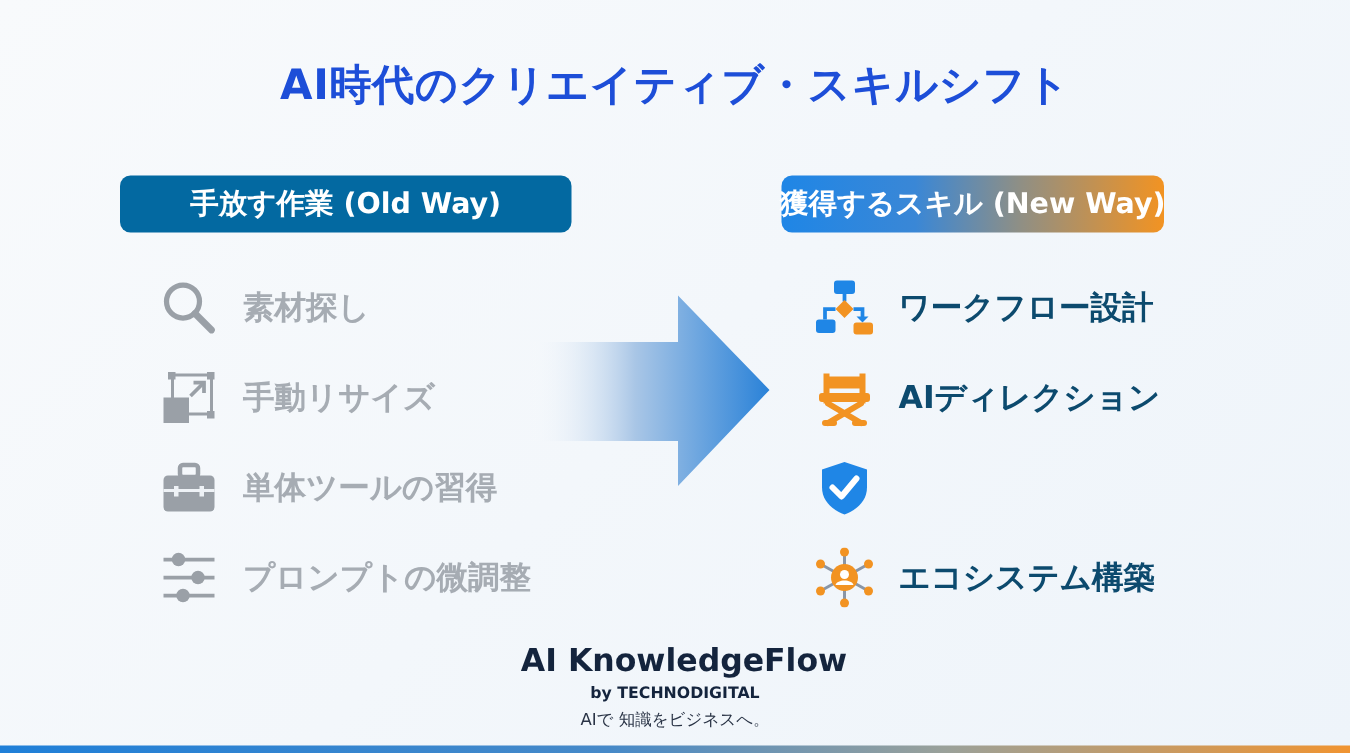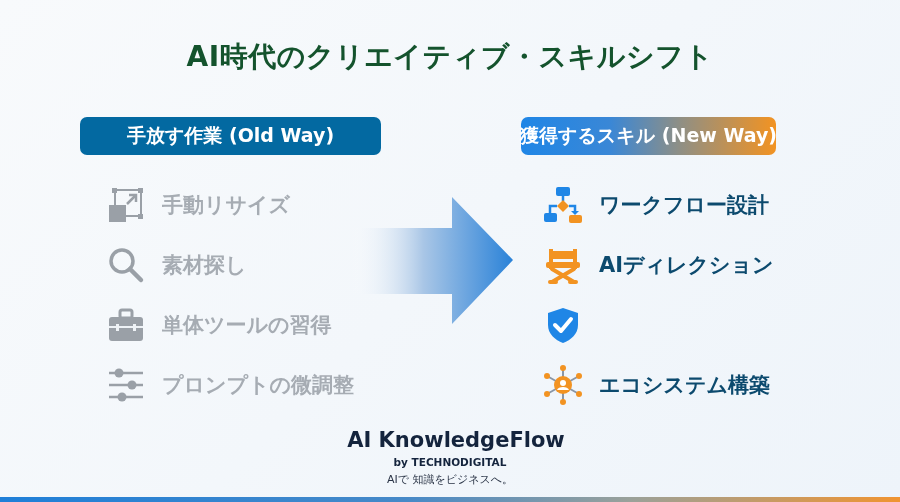--- a/index.html
+++ b/index.html
@@ -5,21 +5,21 @@
     * { box-sizing: border-box; margin: 0; padding: 0; }
     html, body { width: 900px; height: 502px; overflow: hidden; }
     body {
       position: relative;
       font-family: "DejaVu Sans", "Liberation Sans", sans-serif;
       background: linear-gradient(135deg, #f8fafc 0%, #f3f7fb 50%, #eef4fa 100%);
       color: #1a2b45;
     }
     .title {
       position: absolute; left: 0; top: 38px; width: 900px;
-      text-align: center; font-size: 28px; font-weight: bold; color: #14532d;
+      text-align: center; font-size: 28px; font-weight: bold; color: #1d4ed8;
       letter-spacing: 0.5px;
     }
     .badge {
       position: absolute; top: 117px; height: 38px; border-radius: 7px;
       color: #fff; font-weight: bold; font-size: 19px;
       display: flex; align-items: center; justify-content: center;
       white-space: nowrap;
     }
     .badge-old { left: 80px; width: 301px; background: #0369a1; }
     .badge-new { left: 521px; width: 255px; background: linear-gradient(90deg, #1f86e6 0%, #3a87d6 35%, #8e8f86 62%, #f29322 100%); }
@@ -46,39 +46,39 @@
 
 <div class="title">AI時代のクリエイティブ・スキルシフト</div>
 
 <div class="badge badge-old">手放す作業 (Old Way)</div>
 <div class="badge badge-new">獲得するスキル (New Way)</div>
 
 <div class="list list-old">
   <div class="item">
     <span class="ico">
       <svg width="40" height="40" viewBox="0 0 40 40">
+          <circle cx="16" cy="16" r="11" fill="none" stroke="#9aa0a7" stroke-width="3.5"></circle>
+          <line x1="24" y1="24" x2="35" y2="35" stroke="#9aa0a7" stroke-width="4.5" stroke-linecap="round"></line>
+        </svg>
+    </span>
+    <span class="lbl">素材探し</span>
+  </div>
+  <div class="item">
+    <span class="ico">
+      <svg width="40" height="40" viewBox="0 0 40 40">
           <rect x="9" y="5" width="26" height="26" fill="none" stroke="#9aa0a7" stroke-width="2"></rect>
           <rect x="6" y="3" width="5" height="5" fill="#9aa0a7"></rect>
           <rect x="32" y="3" width="5" height="5" fill="#9aa0a7"></rect>
           <rect x="32" y="29" width="5" height="5" fill="#9aa0a7"></rect>
           <rect x="3" y="20" width="17" height="17" fill="#9aa0a7"></rect>
           <line x1="21" y1="19" x2="30" y2="10" stroke="#9aa0a7" stroke-width="2.5"></line>
           <polyline points="23,10 30,10 30,17" fill="none" stroke="#9aa0a7" stroke-width="2.5"></polyline>
         </svg>
     </span>
     <span class="lbl">手動リサイズ</span>
-  </div>
-  <div class="item">
-    <span class="ico">
-      <svg width="40" height="40" viewBox="0 0 40 40">
-          <circle cx="16" cy="16" r="11" fill="none" stroke="#9aa0a7" stroke-width="3.5"></circle>
-          <line x1="24" y1="24" x2="35" y2="35" stroke="#9aa0a7" stroke-width="4.5" stroke-linecap="round"></line>
-        </svg>
-    </span>
-    <span class="lbl">素材探し</span>
   </div>
   <div class="item">
     <span class="ico">
       <svg width="40" height="40" viewBox="0 0 40 40">
           <rect x="14" y="5" width="12" height="8" rx="2" fill="none" stroke="#9aa0a7" stroke-width="3"></rect>
           <rect x="3" y="12" width="34" height="24" rx="3" fill="#9aa0a7"></rect>
           <line x1="3" y1="22" x2="37" y2="22" stroke="#eef2f6" stroke-width="2"></line>
           <rect x="10" y="19" width="3" height="7" fill="#eef2f6"></rect>
           <rect x="27" y="19" width="3" height="7" fill="#eef2f6"></rect>
         </svg>

